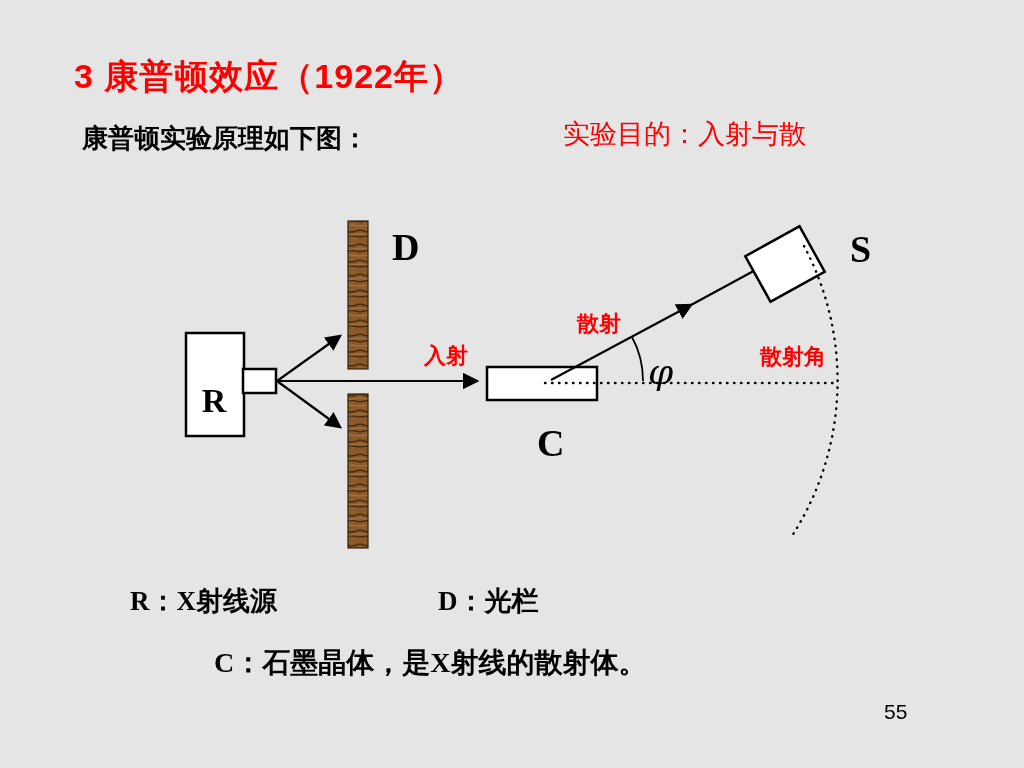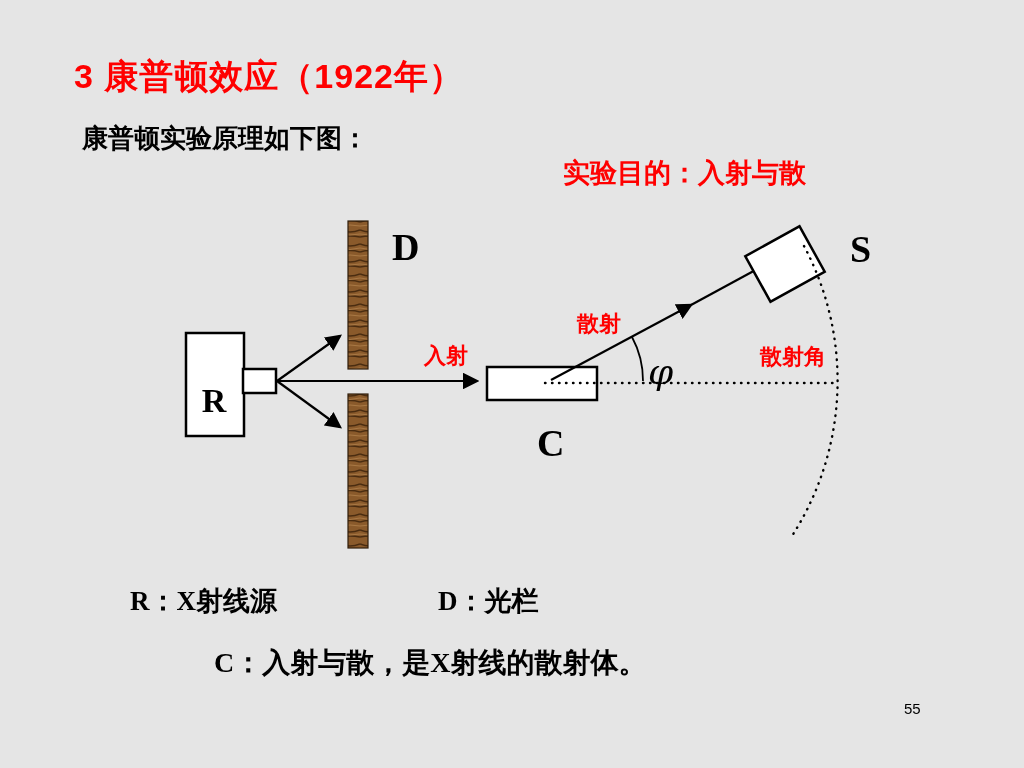--- a/index.html
+++ b/index.html
@@ -3,30 +3,30 @@
 <meta charset="utf-8">
 <style>
   * { margin:0; padding:0; box-sizing:border-box; }
   html,body { background:#ffffff; }
   body { font-family:"Liberation Sans",sans-serif; }
   .slide { position:relative; width:1024px; height:768px; background:#e5e5e5; overflow:hidden; }
   .abs { position:absolute; }
 
   .title { left:74px; top:54px; font-size:34px; font-weight:700; color:#ff0000; letter-spacing:1px; }
   .intro { left:74px; top:121px; font-size:26px; font-weight:700; color:#000000;margin-left:8px; }
-  .purpose { left:563px; top:116px; font-size:27px; font-weight:700; color:#ff0000; line-height:1.4;margin-top:39px; }
+  .purpose { left:563px; top:116px; font-size:27px; font-weight:400; color:#ff0000; line-height:1.4; }
 
   .legend-item { top:583px; font-size:27px; font-weight:700; color:#000000;
                  font-family:"Liberation Serif","DejaVu Serif",serif; }
   .legend-r { left:130px; }
   .legend-d { left:438px; }
   .legend-s { left:637px; }
   .legend-c { left:214px; top:644px; font-size:28px; font-weight:700; color:#000000;
               font-family:"Liberation Serif","DejaVu Serif",serif; }
-  .page-number { left:904px; top:700px; font-size:15px; color:#000000; }
+  .page-number { left:884px; top:700px; font-size:21px; color:#000000; }
 
   .diagram { left:0; top:0; }
   .device { fill:#ffffff; stroke:#000000; stroke-width:2.5; }
   .beam   { stroke:#000000; stroke-width:2.2; fill:none; }
   .thin   { stroke:#000000; stroke-width:1.8; fill:none; }
   .dotted { stroke:#000000; stroke-width:2.4; fill:none; stroke-dasharray:0.5 6.5; stroke-linecap:round; }
   .wood   { stroke:#2f1d0b; stroke-width:1.2; }
   .device-label { font-family:"Liberation Serif","DejaVu Serif",serif; font-weight:bold; font-size:38px; fill:#000000; }
   .device-label-sm { font-family:"Liberation Serif","DejaVu Serif",serif; font-weight:bold; font-size:34px; fill:#000000; }
   .red-label { font-family:"Liberation Sans",sans-serif; font-weight:bold; font-size:22px; fill:#ff0000; }
@@ -86,16 +86,16 @@
 
     <text class="red-label" x="424" y="363">入射</text>
     <text class="red-label" x="577" y="331">散射</text>
     <text class="red-label" x="760" y="364">散射角</text>
     <text class="phi-label" x="648" y="384">φ</text>
     <text class="device-label" x="850" y="262">S</text>
   </svg>
 
   <div class="abs legend-item legend-d">D：光栏</div>
   <div class="abs legend-item legend-r">R：X射线源</div>
-  <div class="abs legend-c">C：入射与散，是X射线的散射体。</div>
+  <div class="abs legend-c">C：石墨晶体，是X射线的散射体。</div>
 
   <div class="abs page-number">55</div>
 </div>
 
 </body></html>

